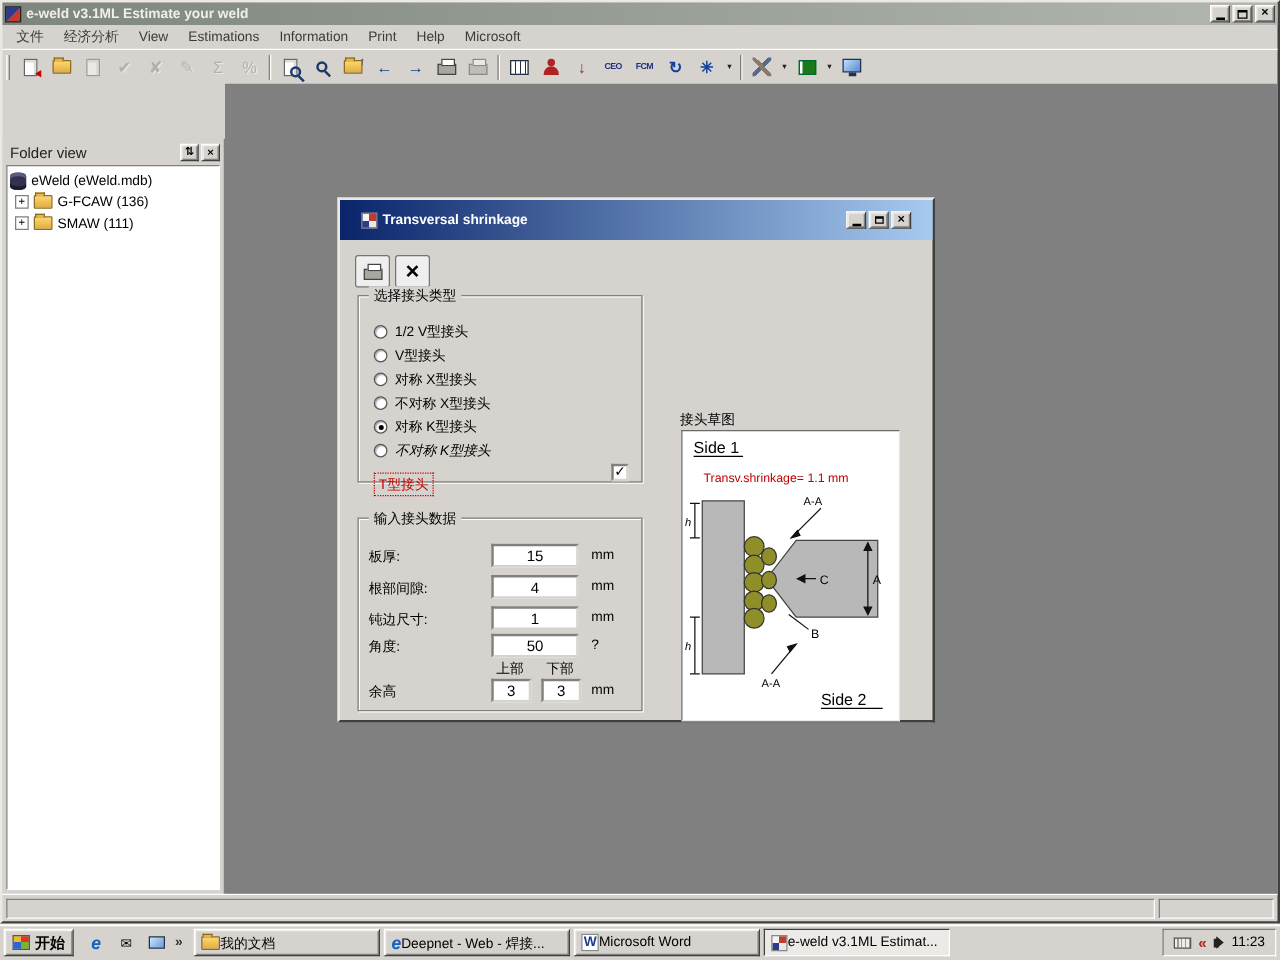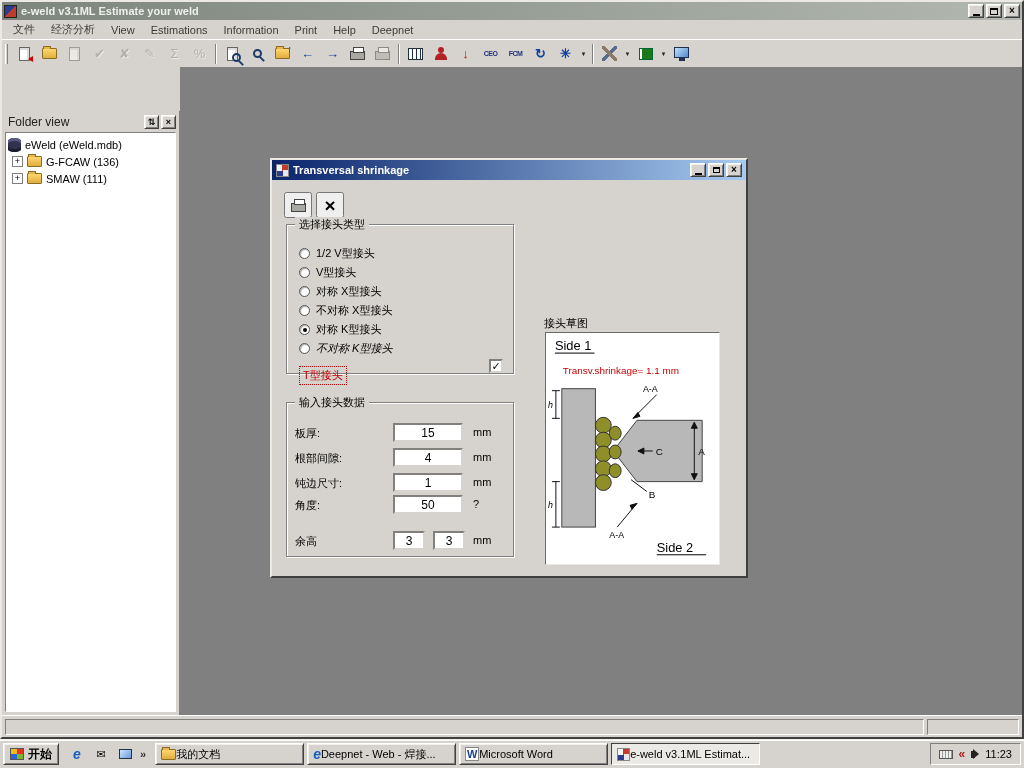--- a/index.html
+++ b/index.html
@@ -83,21 +83,21 @@
   .fp-body { flex:1; margin:0 3px 3px 3px; background:#fff; border:1px solid; border-color:#808080 #fff #fff #808080; padding:3px 2px; }
   .tree-row { display:flex; align-items:center; height:17px; gap:4px; white-space:nowrap; }
   .tree-row.child { padding-left:4px; }
   .expander { width:11px; height:11px; flex:0 0 11px; border:1px solid #808080; background:#fff; display:flex; align-items:center; justify-content:center; font-size:9px; line-height:1; }
 
   .mdi { flex:1; background:#808080; position:relative; }
 
   
   .dialog { position:absolute; left:90px; top:91px; width:478px; height:420px; background:#d6d3ce;
     border:2px solid; border-color:#ece9e4 #404040 #404040 #ece9e4; }
-  .dlg-titlebar { height:20px; background:linear-gradient(90deg,#0a246a,#a6caf0); display:flex; align-items:center; padding:0 4px; }
+  .dlg-titlebar { height:32px; background:linear-gradient(90deg,#0a246a,#a6caf0); display:flex; align-items:center; padding:0 17px; }
   .dlg-titlebar .ttext { flex:1; margin-left:4px; color:#fff; font-weight:bold; font-size:11px; }
   .dlg-body { position:relative; height:396px; }
   .dlg-tool { position:absolute; width:28px; height:26px; display:flex; align-items:center; justify-content:center; }
   .big-x { font-size:19px; font-weight:900; line-height:1; color:#000; }
 
   .groupbox { position:absolute; border:1px solid #808080; box-shadow:inset 1px 1px 0 #fff, 1px 1px 0 #fff; }
   .gb-label { position:absolute; top:-8px; left:8px; background:#d6d3ce; padding:0 4px; }
 
   .jt-row { position:absolute; left:12px; display:flex; align-items:center; gap:6px; height:15px; }
   .radio { width:11px; height:11px; border-radius:50%; background:#fff; border:1px solid #555; box-shadow:inset 1px 1px 1px #aaa; display:flex; align-items:center; justify-content:center; }
@@ -155,21 +155,21 @@
     </div>
 
     <div class="menubar">
       <span class="menu-item">文件</span>
       <span class="menu-item">经济分析</span>
       <span class="menu-item">View</span>
       <span class="menu-item">Estimations</span>
       <span class="menu-item">Information</span>
       <span class="menu-item">Print</span>
       <span class="menu-item">Help</span>
-      <span class="menu-item">Deepnet</span>
+      <span class="menu-item">Microsoft</span>
     </div>
 
     <div class="toolbar">
       <span class="grip"></span>
       <button class="tb">
           <span class="ic-page red"></span>
         </button>
       <button class="tb">
           <span class="ic-folder"></span>
         </button>
@@ -363,20 +363,24 @@
                 <span class="f-label">钝边尺寸:</span>
                 <input class="tfield" style="left: 106px; width: 70px;" value="1">
                 <span class="f-unit">mm</span>
               </div>
               <div class="f-row" style="top:92px;">
                 <span class="f-label">角度:</span>
                 <input class="tfield" style="left: 106px; width: 70px;" value="50">
                 <span class="f-unit">?</span>
               </div>
 
+              <div class="f-row" style="top:112px; height:14px;">
+                <span class="hdr" style="left:110px;">上部</span>
+                <span class="hdr" style="left:150px;">下部</span>
+              </div>
               <div class="f-row" style="top:128px;">
                 <span class="f-label">余高</span>
                 <input class="tfield" style="left: 106px; width: 32px;" value="3">
                 <input class="tfield" style="left: 146px; width: 32px;" value="3">
                 <span class="f-unit">mm</span>
               </div>
             </div>
 
             <span class="sketch-label">接头草图</span>
             <div class="sketch">

